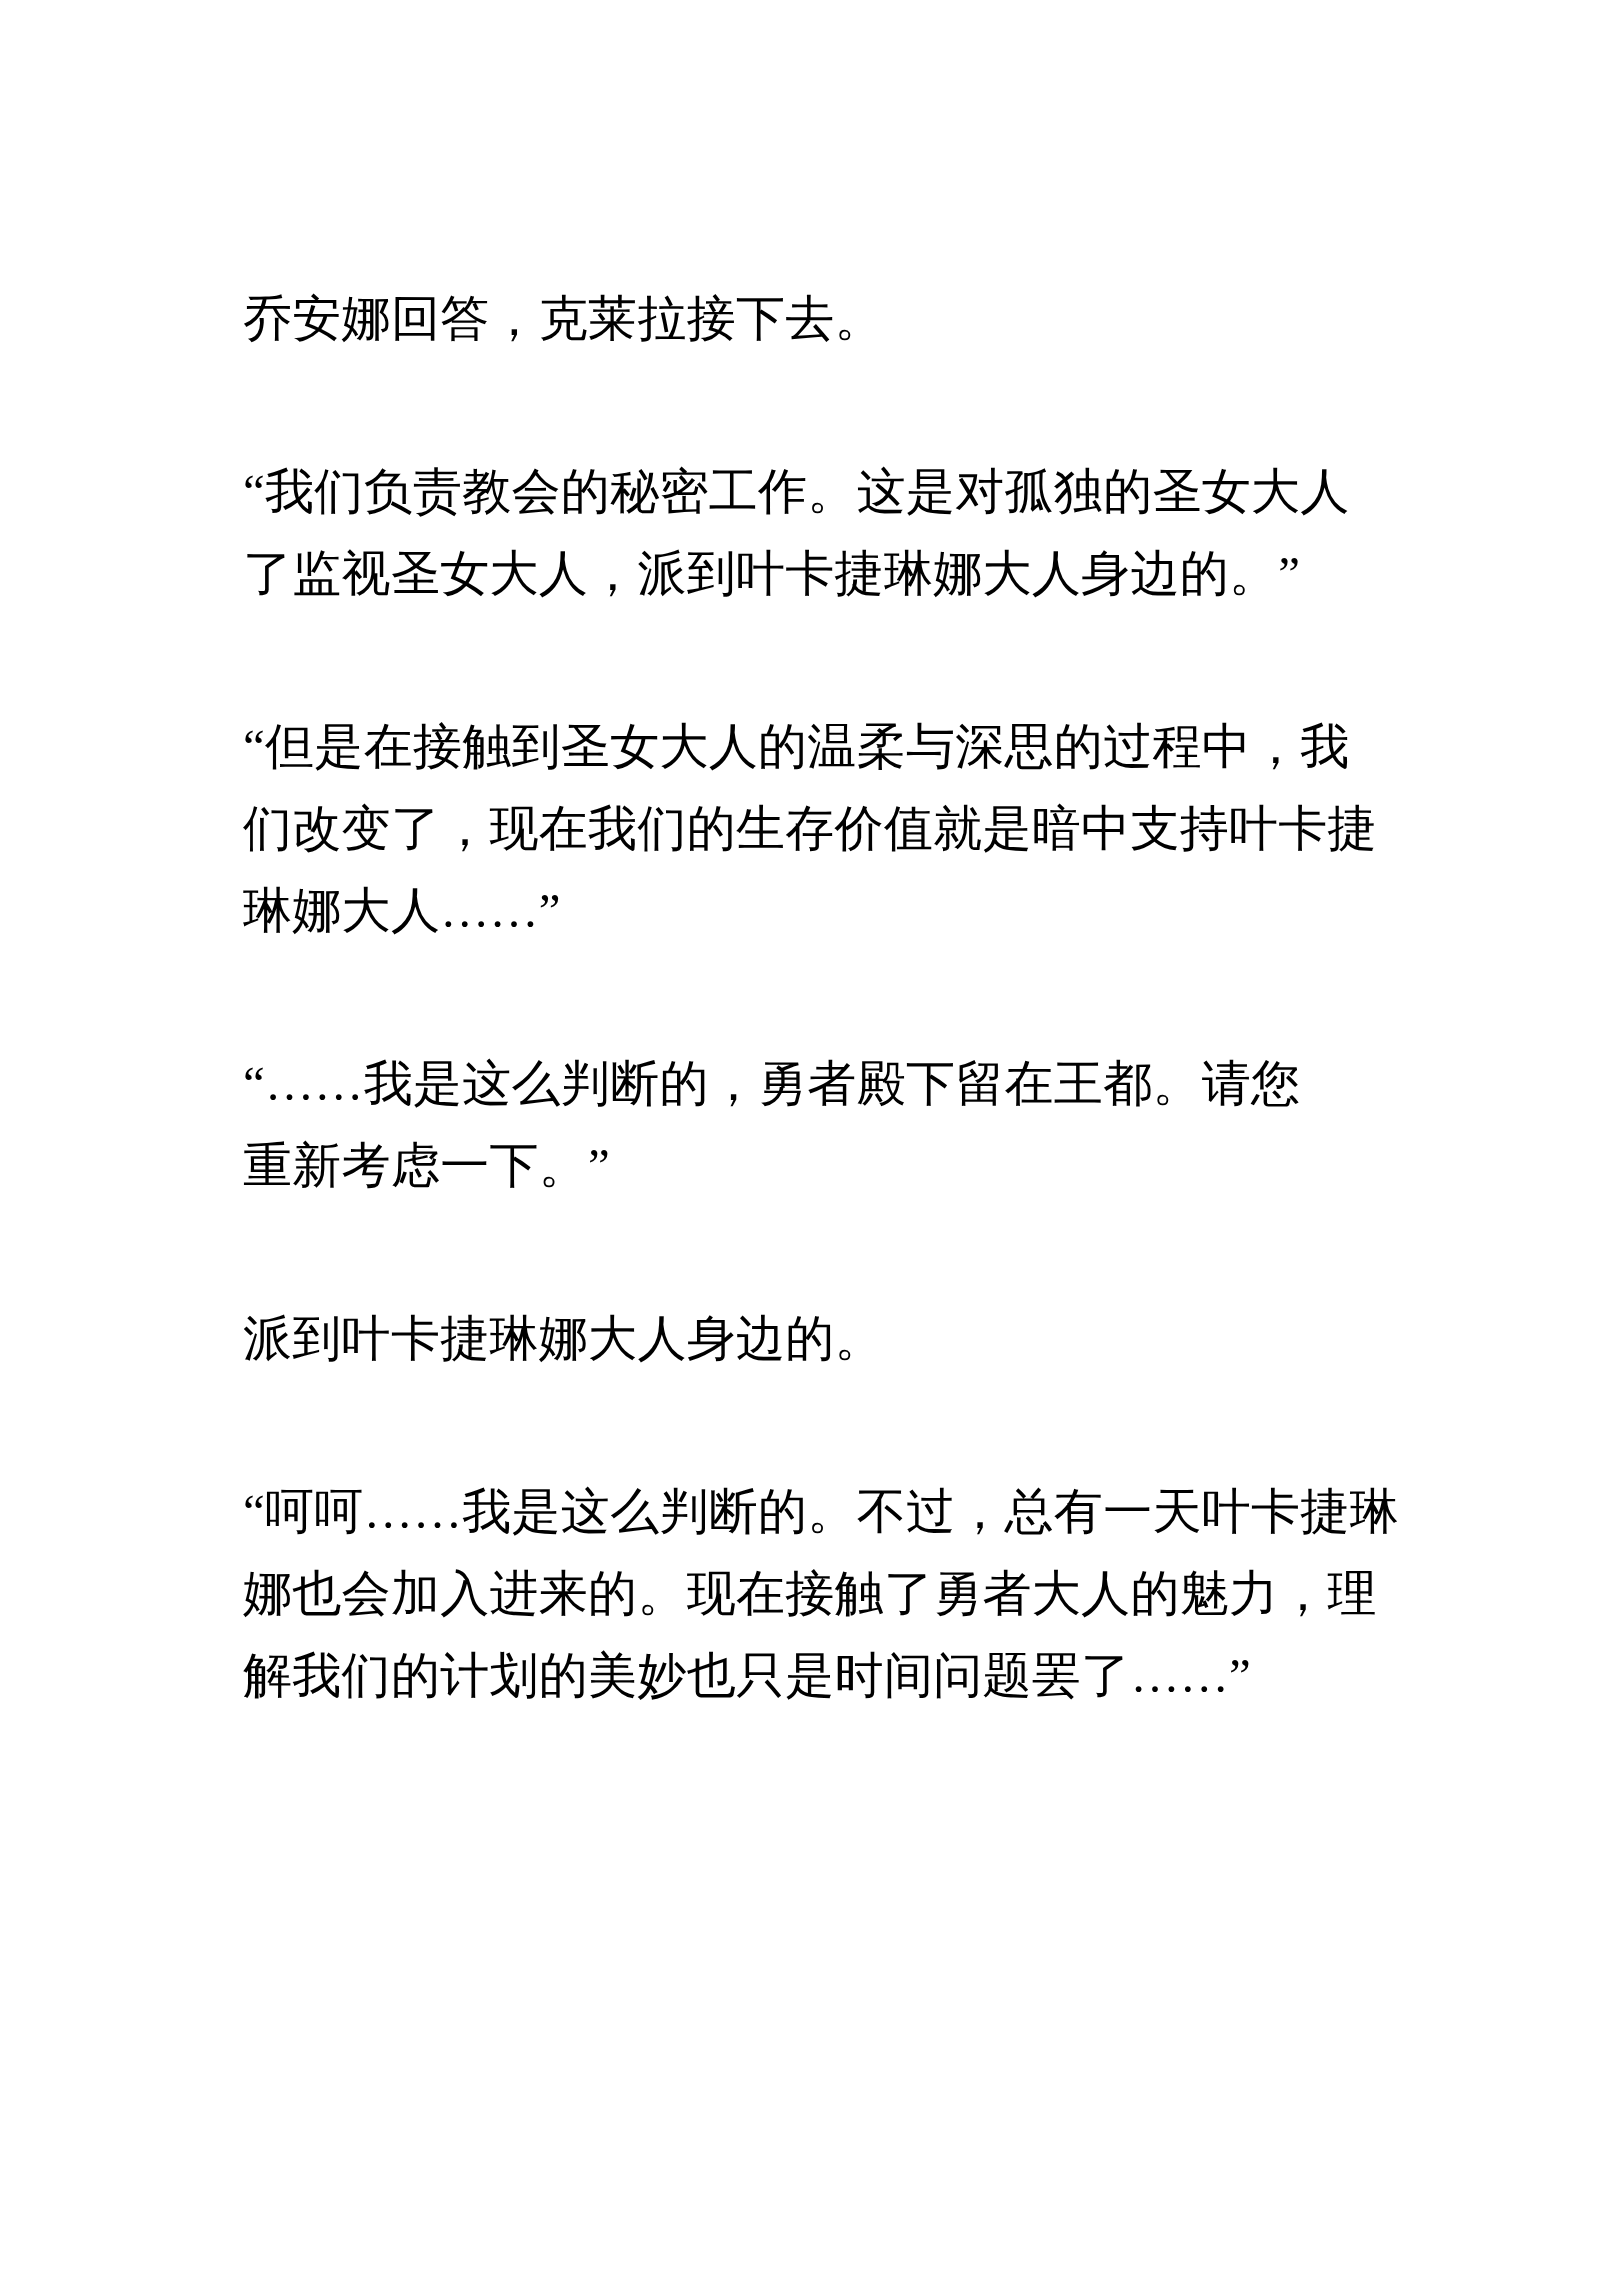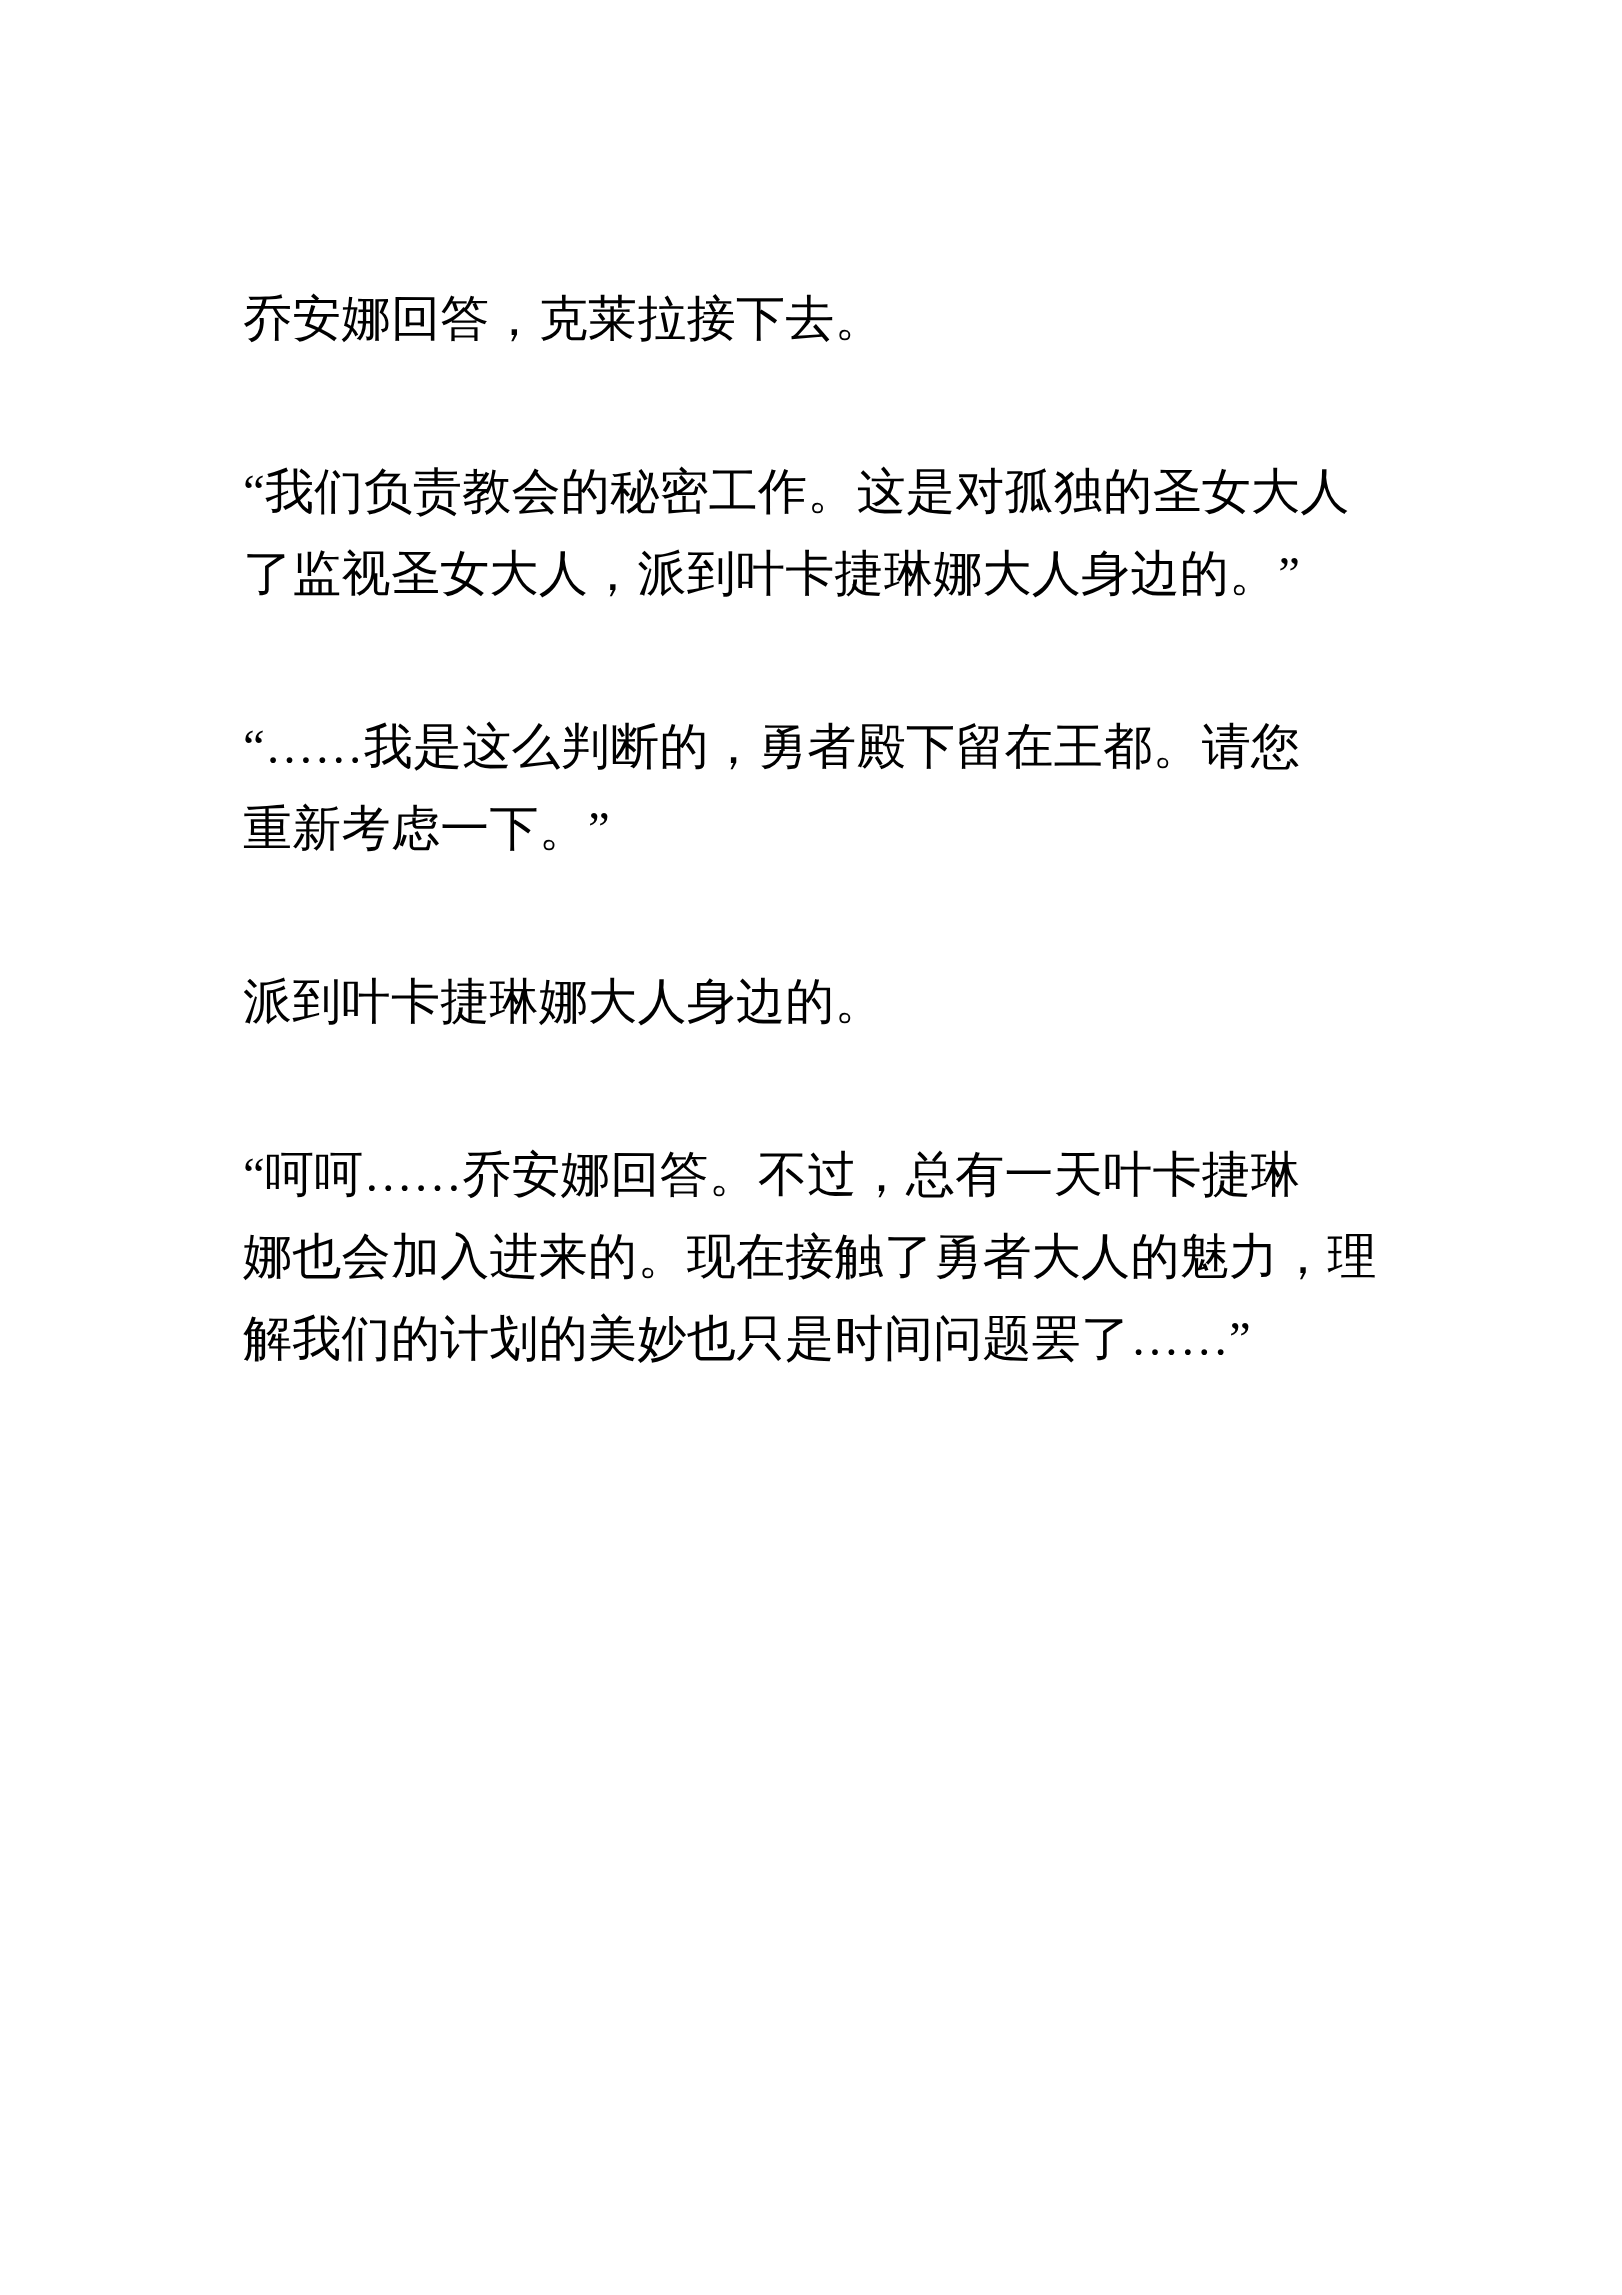--- a/index.html
+++ b/index.html
@@ -43,21 +43,24 @@
   }
 </style>
 </head>
 <body>
 
 <div class="page">
   <div class="text-block">
     <p class="para">乔安娜回答，克莱拉接下去。</p>
     <p class="para">“我们负责教会的秘密工作。这是对孤独的圣女大人
 了监视圣女大人，派到叶卡捷琳娜大人身边的。”</p>
+    <p class="para">“但是在接触到圣女大人的温柔与深思的过程中，我
+们改变了，现在我们的生存价值就是暗中支持叶卡捷
+琳娜大人……”</p>
     <p class="para">“……我是这么判断的，勇者殿下留在王都。请您
 重新考虑一下。”</p>
     <p class="para">派到叶卡捷琳娜大人身边的。</p>
-    <p class="para">“呵呵……乔安娜回答。不过，总有一天叶卡捷琳
+    <p class="para">“呵呵……我是这么判断的。不过，总有一天叶卡捷琳
 娜也会加入进来的。现在接触了勇者大人的魅力，理
 解我们的计划的美妙也只是时间问题罢了……”</p>
   </div>
 </div>
 
 
 </body></html>

